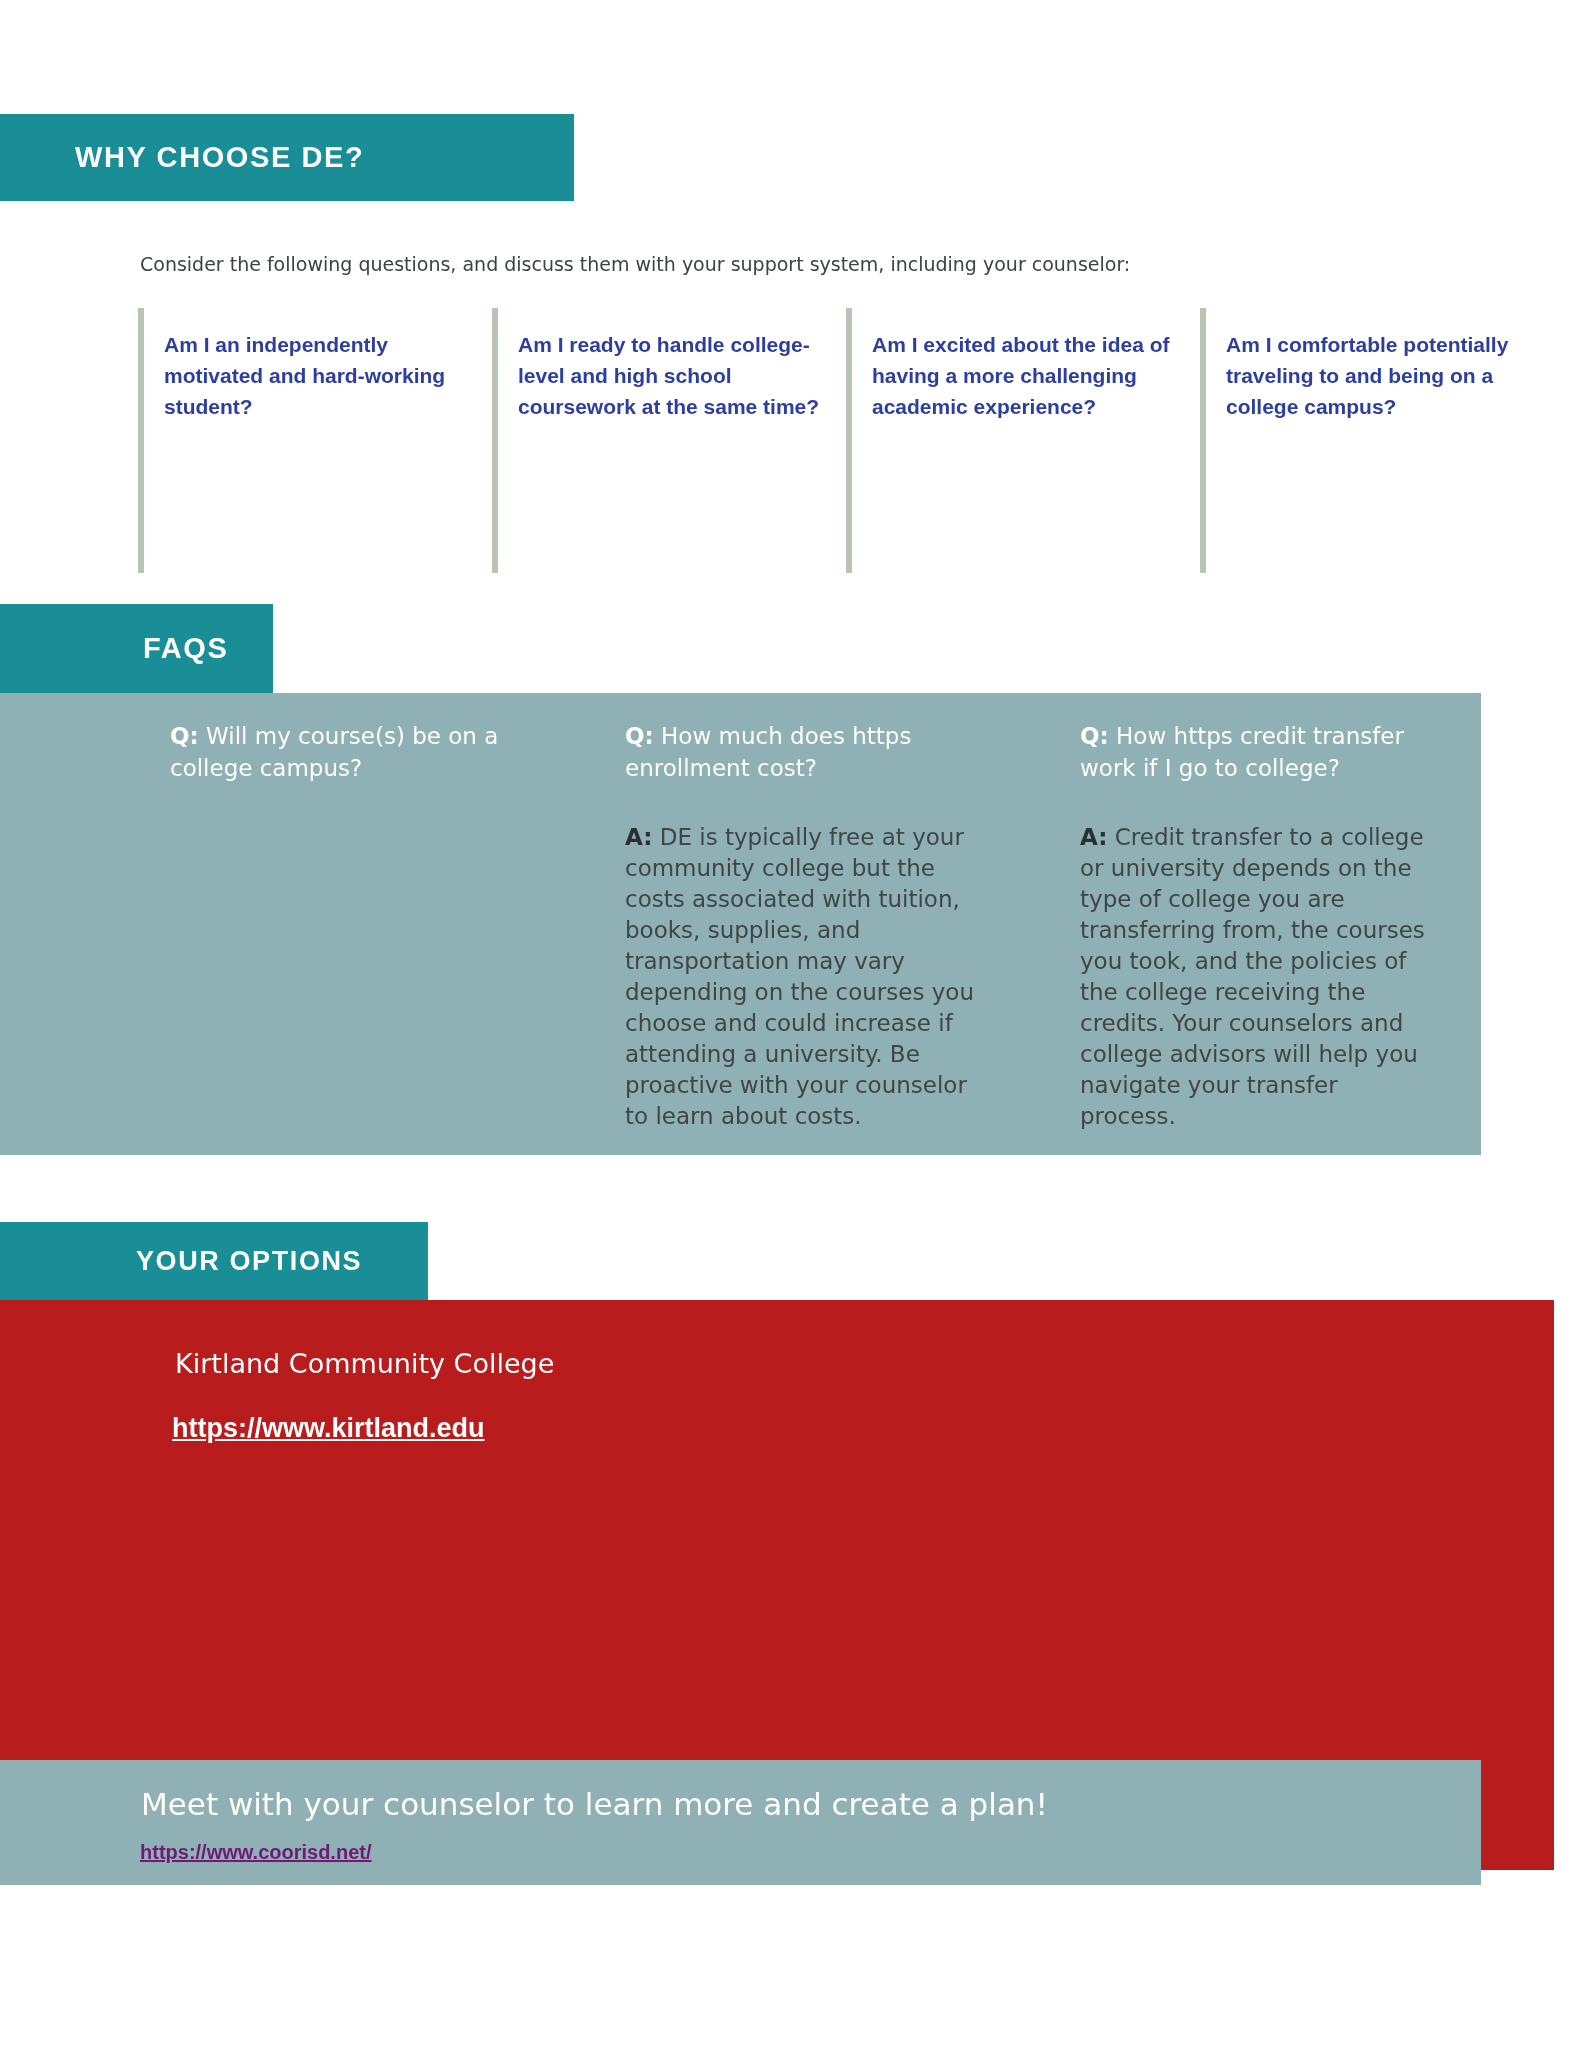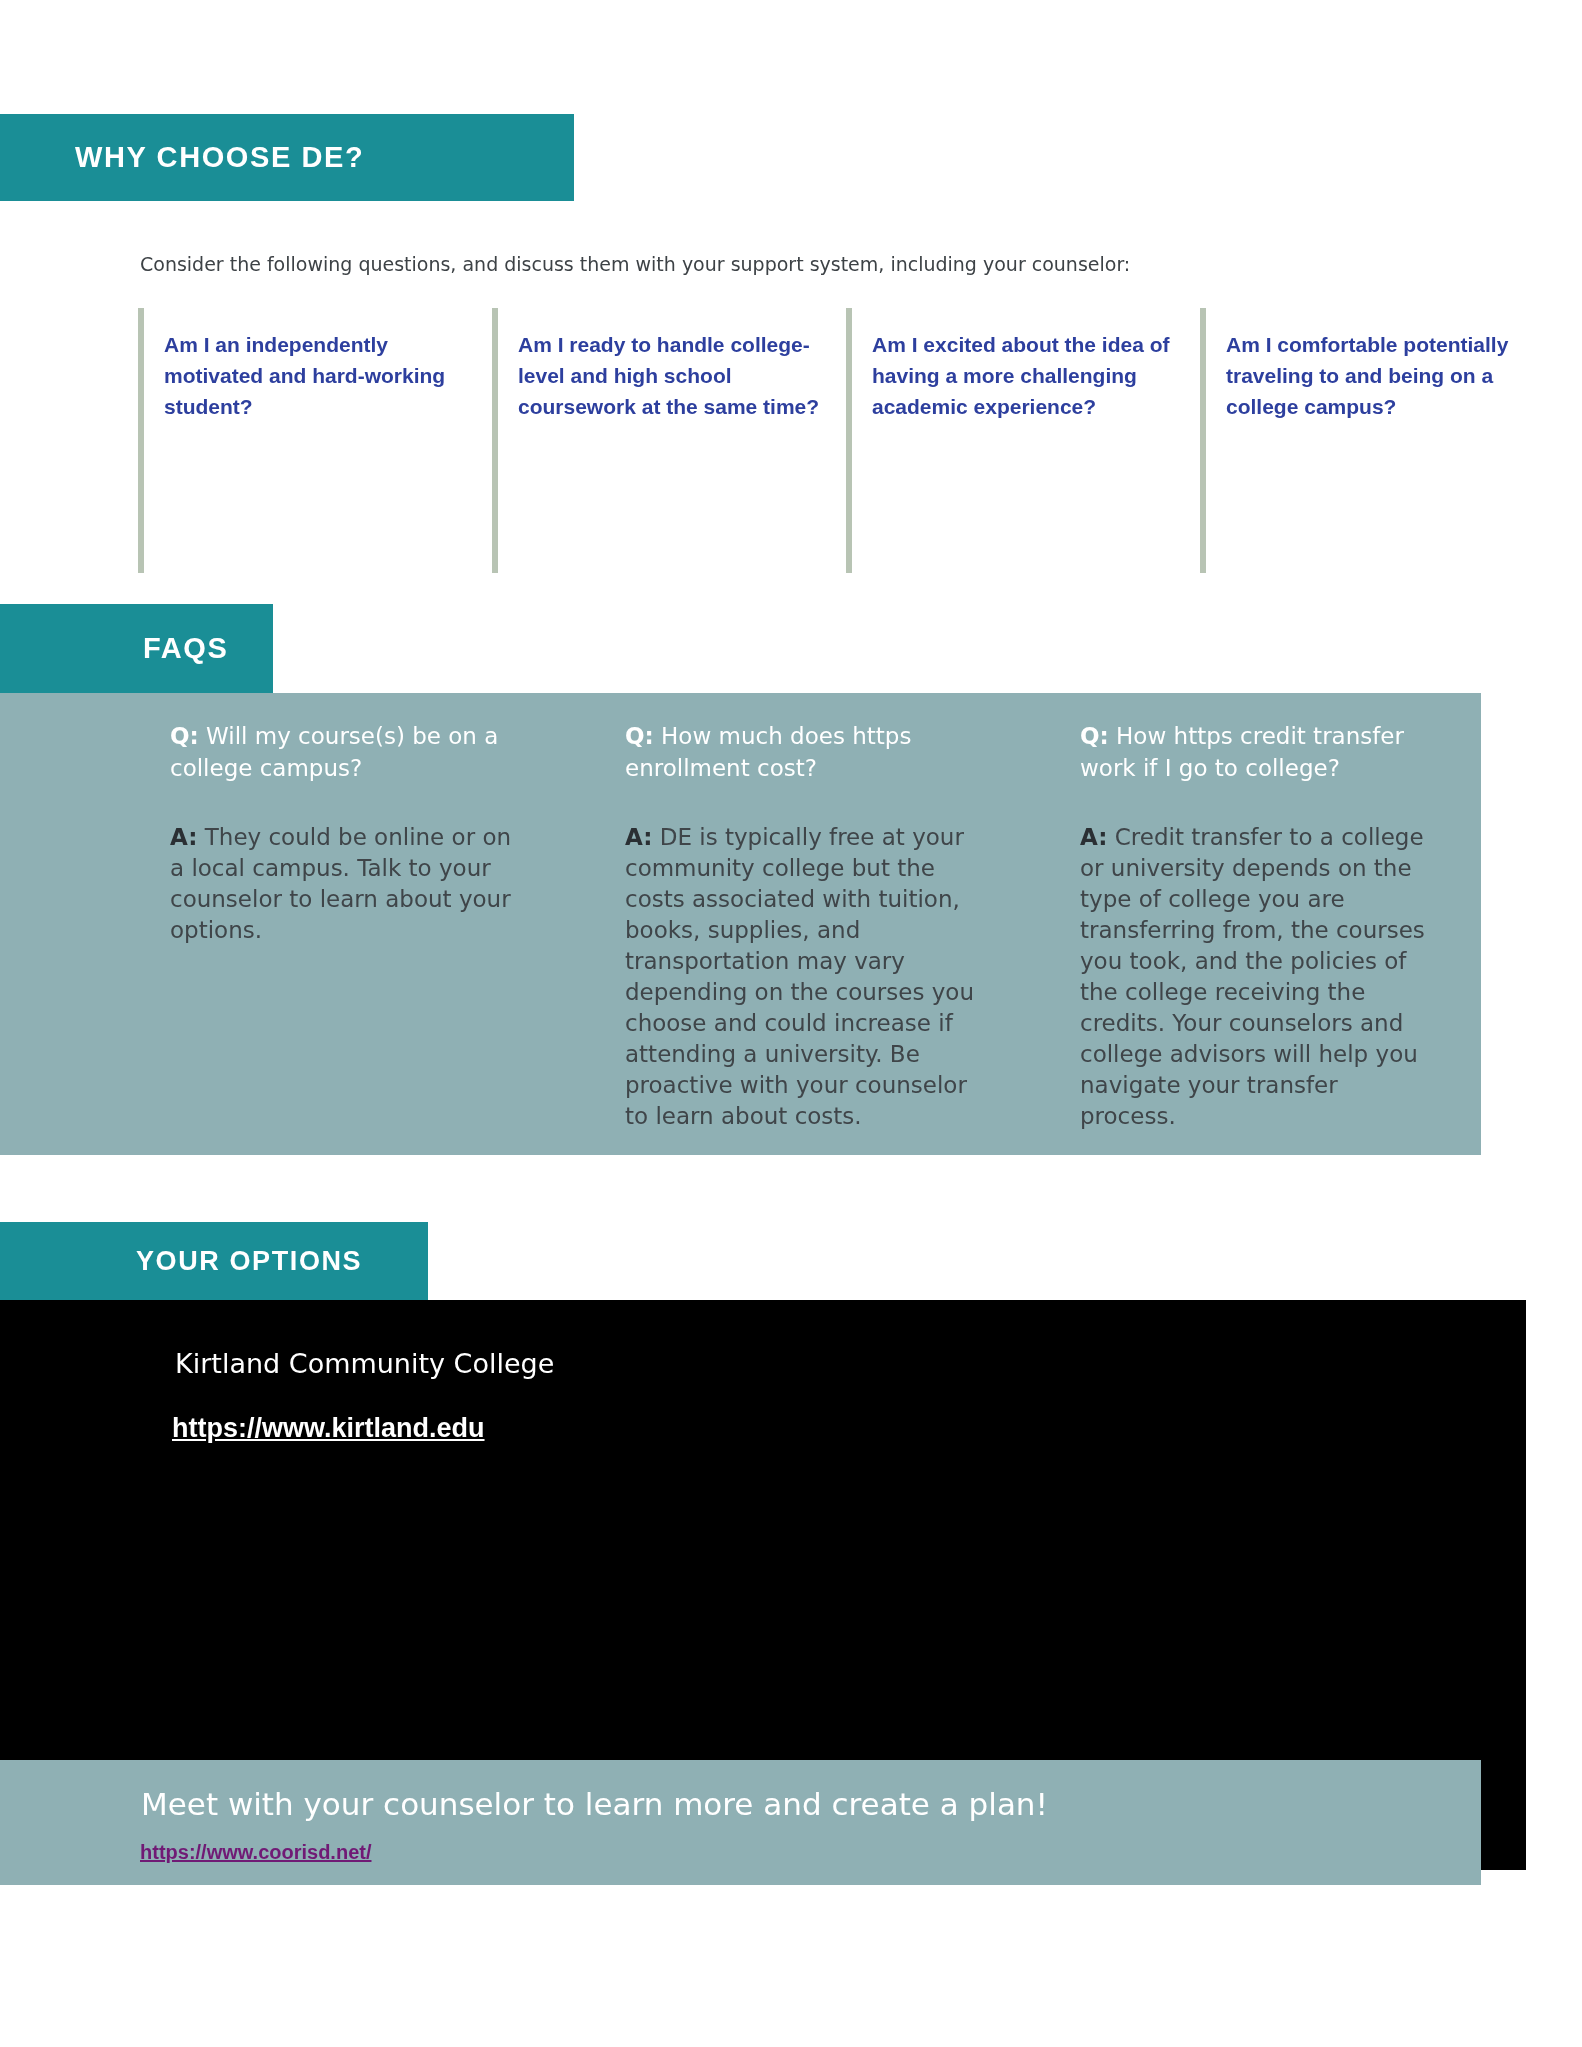--- a/index.html
+++ b/index.html
@@ -145,21 +145,22 @@
   .faq-question .qa-tag { color: #ffffff; }
   .faq-answer .qa-tag { color: #2a2f33; }
 
   
   #options-panel {
     position: absolute;
     left: 0;
     top: 1300px;
     width: 1526px;
     height: 570px;
-    background: #000000;
+    background: #b91c1c;
+    padding-left: 28px;
   }
   #option-name {
     position: absolute;
     left: 175px;
     top: 48px;
     font-family: "DejaVu Sans", sans-serif;
     font-size: 27px;
     color: #ffffff;
   }
   #option-url {
@@ -233,24 +234,20 @@
 </div>
 
 <div id="faq-panel">
   <div id="faq-columns">
 
     <div class="faq-col">
       <p class="faq-question">
         <span class="qa-tag">Q:</span>
         <span>Will my course(s) be on a college campus?</span>
       </p>
-      <p class="faq-answer">
-        <span class="qa-tag">A:</span>
-        <span>They could be online or on a local campus. Talk to your counselor to learn about your options.</span>
-      </p>
     </div>
 
     <div class="faq-col">
       <p class="faq-question">
         <span class="qa-tag">Q:</span>
         <span>How much does https enrollment cost?</span>
       </p>
       <p class="faq-answer">
         <span class="qa-tag">A:</span>
         <span>DE is typically free at your community college but the costs associated with tuition, books, supplies, and transportation may vary depending on the courses you choose and could increase if attending a university. Be proactive with your counselor to learn about costs.</span>

